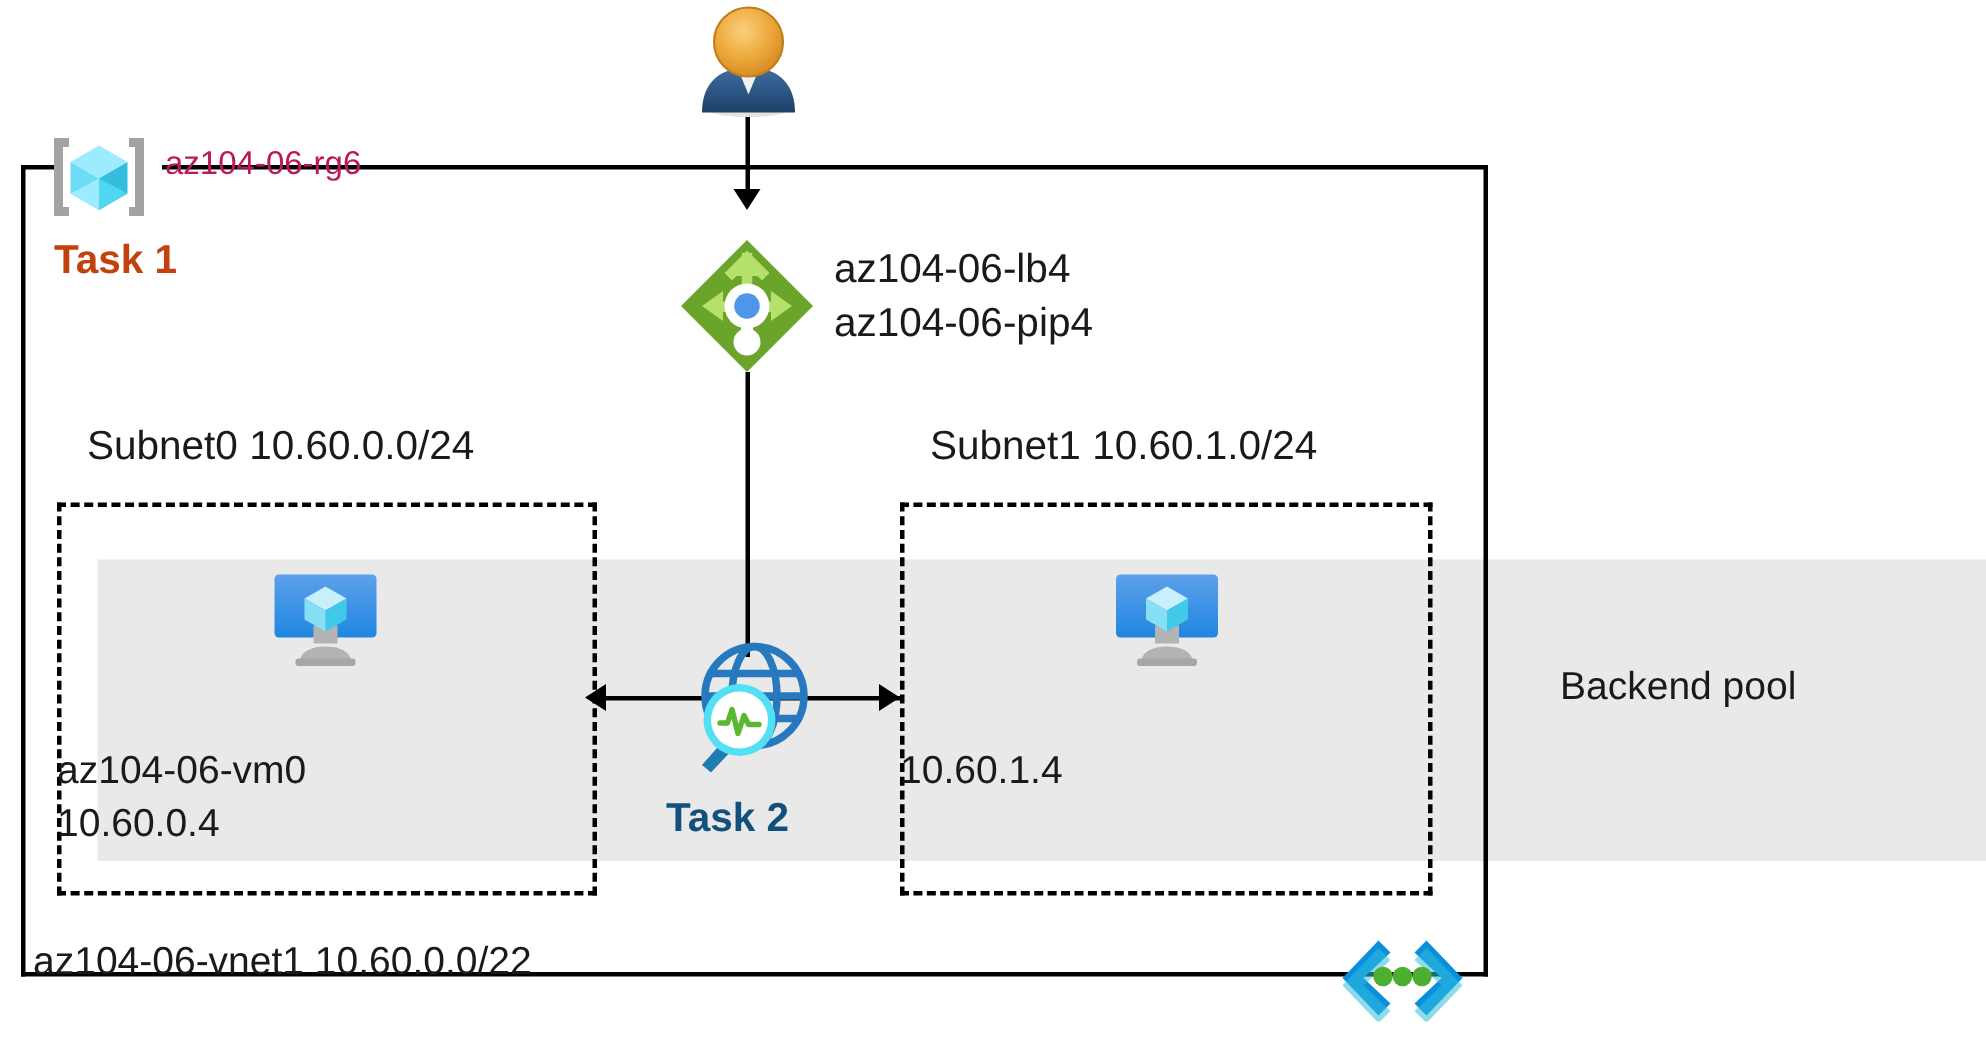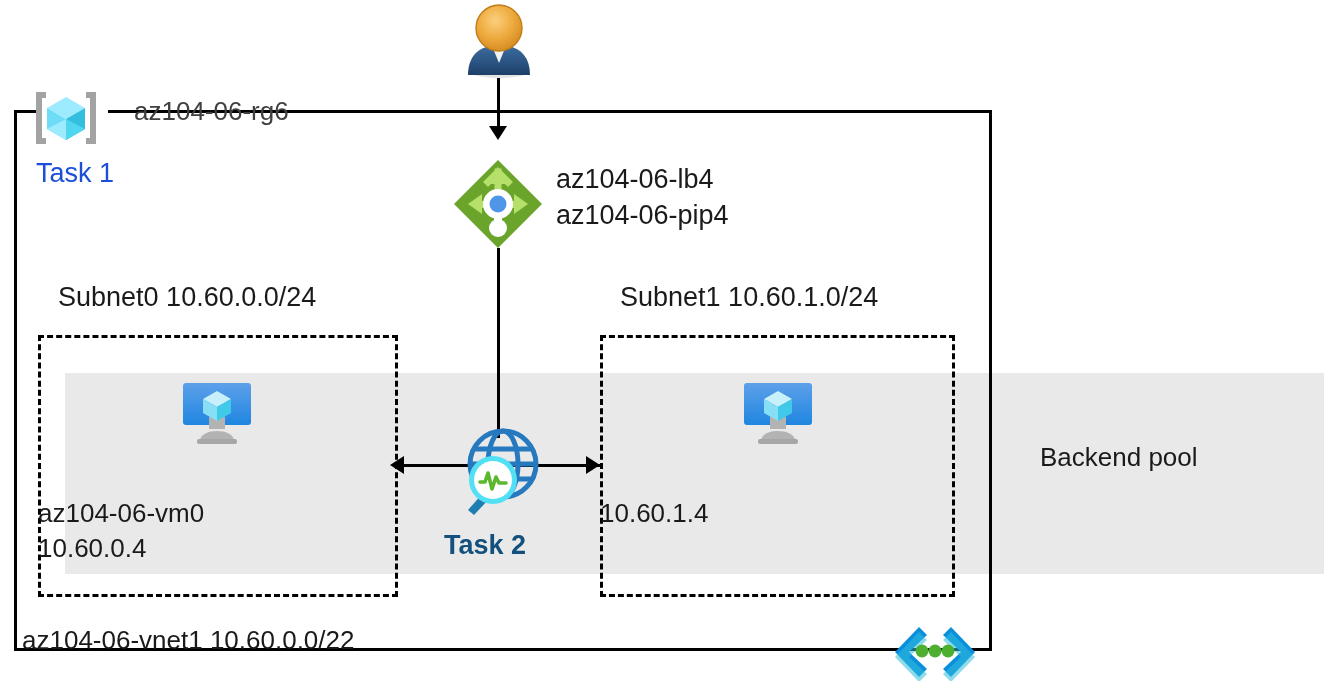--- a/index.html
+++ b/index.html
@@ -64,31 +64,30 @@
   
   .rg-icon {
     left: 30px;
     top: 88px;
     width: 72px;
     height: 60px;
   }
   .rg-name {
     left: 110px;
     top: 96px;
-    font-size: 26px;
-    color: #404040;
-    white-space: nowrap;
-    margin-left: 24px;
+    font-size: 22px;
+    color: #be185d;
+    white-space: nowrap;
   }
   .task1-label {
     left: 36px;
     top: 158px;
     font-size: 27px;
-    font-weight: normal;
-    color: #1d4ed8;
+    font-weight: bold;
+    color: #c2410c;
     white-space: nowrap;
   }
   .task2-label {
     left: 444px;
     top: 530px;
     font-size: 27px;
     font-weight: bold;
     color: #12507e;
     white-space: nowrap;
   }

